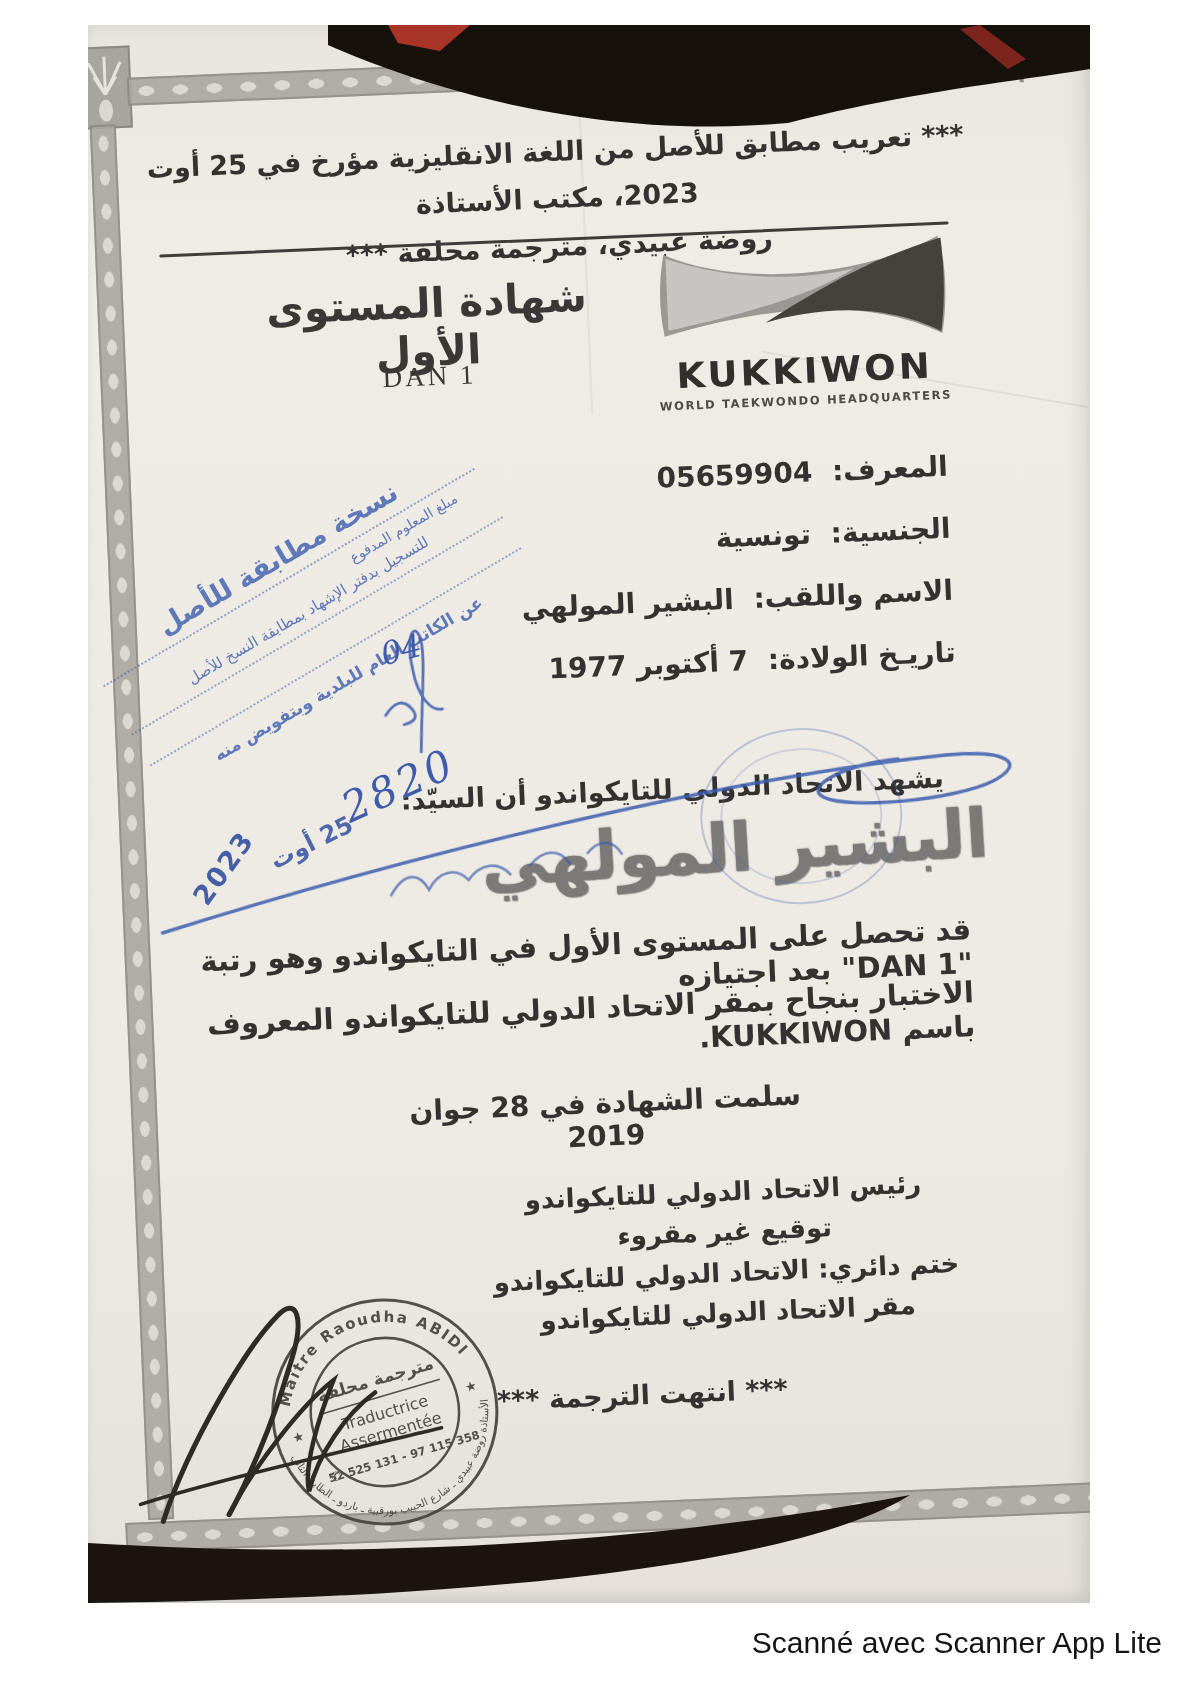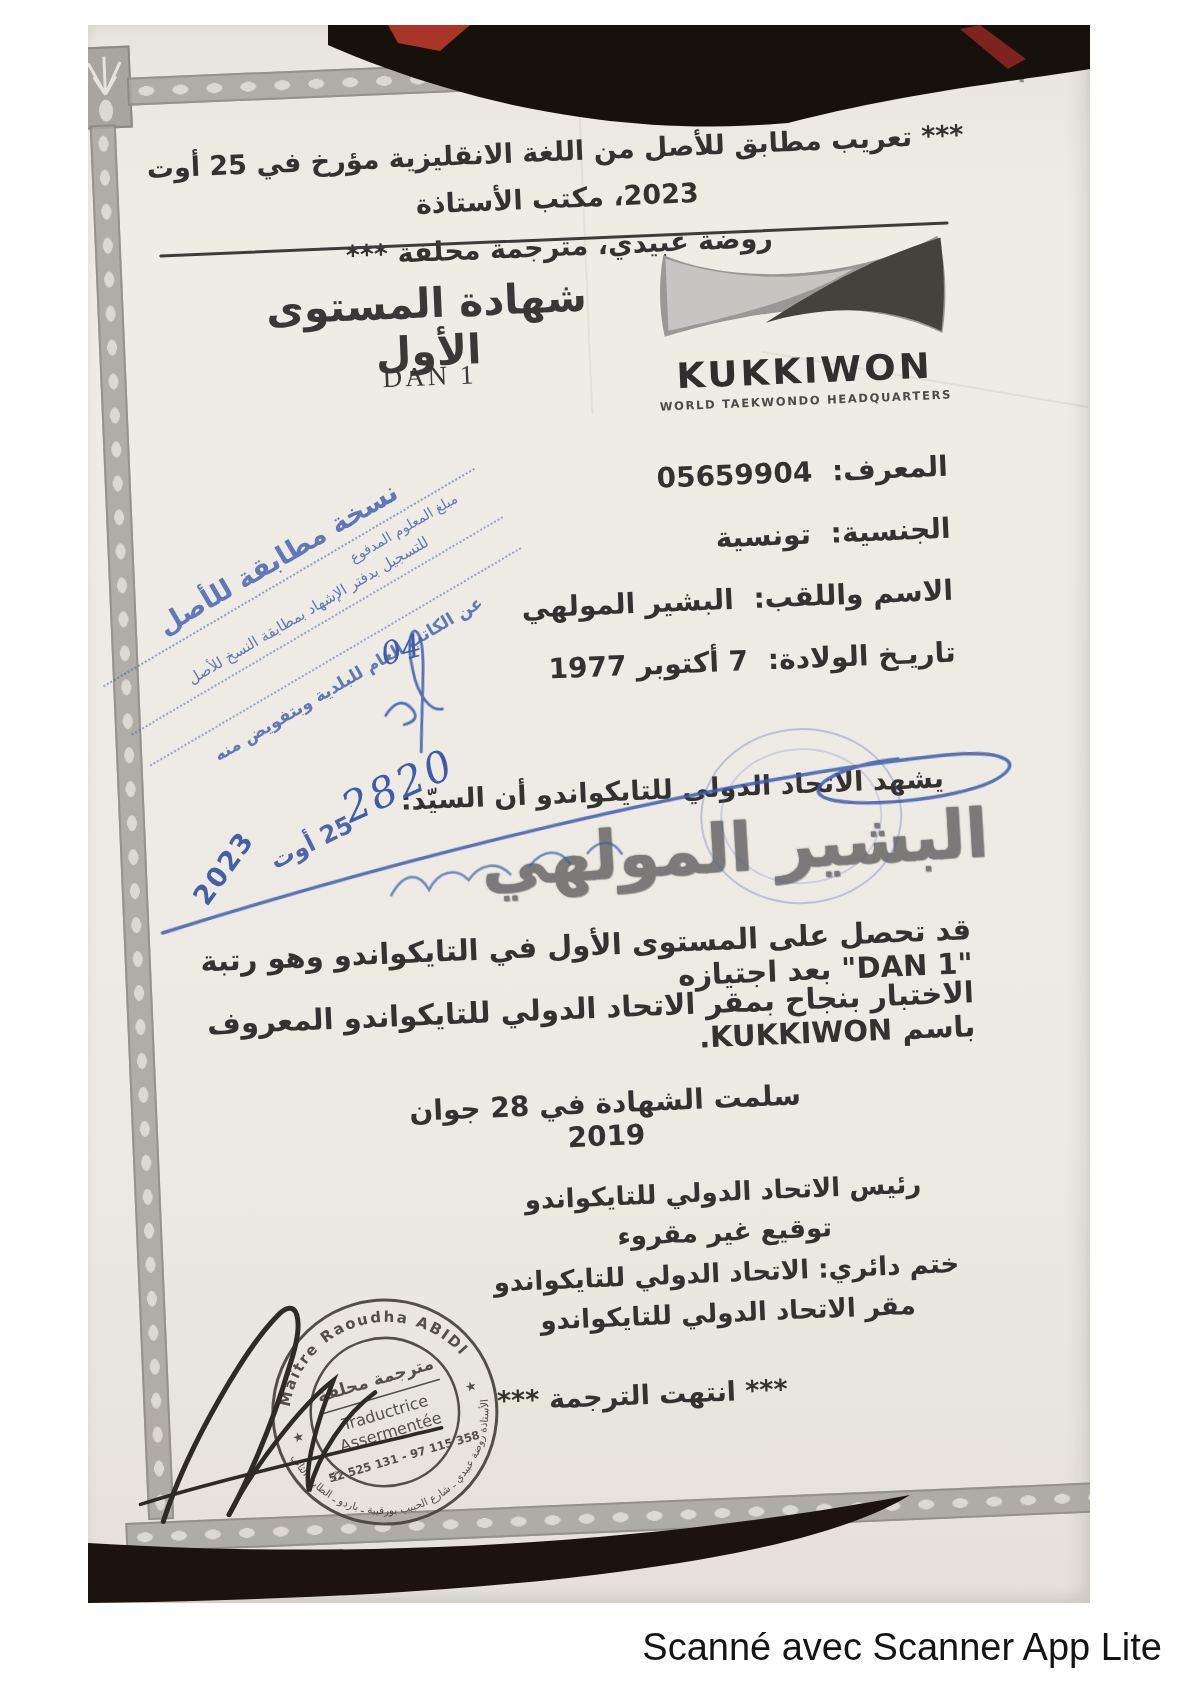--- a/index.html
+++ b/index.html
@@ -76,21 +76,21 @@
 
   .scribbles{position:absolute;left:0;top:560px;z-index:12;pointer-events:none;}
   .dark-sig{position:absolute;left:16px;top:1248px;z-index:14;pointer-events:none;}
   .tstamp{position:absolute;left:152px;top:1258px;transform:rotate(-14deg);opacity:.92;z-index:13;}
 
   .crease1{position:absolute;left:520px;top:60px;width:2px;height:330px;background:rgba(0,0,0,.05);}
   .crease2{position:absolute;left:690px;top:368px;width:330px;height:2px;background:rgba(0,0,0,.06);
            transform:rotate(12deg);}
 
   .caption{position:absolute;right:28px;top:1626px;font-family:"Liberation Sans",sans-serif;
-           font-size:38px;color:#141414;}
+           font-size:30px;color:#141414;}
 </style>
 </head>
 <body>
 
 <div class="photo">
 
   <div class="paper-content">
 
     <div class="corner" style="left:22px;top:2px;width:48px;height:78px;">
       <svg width="48" height="78" viewBox="0 0 48 78">

